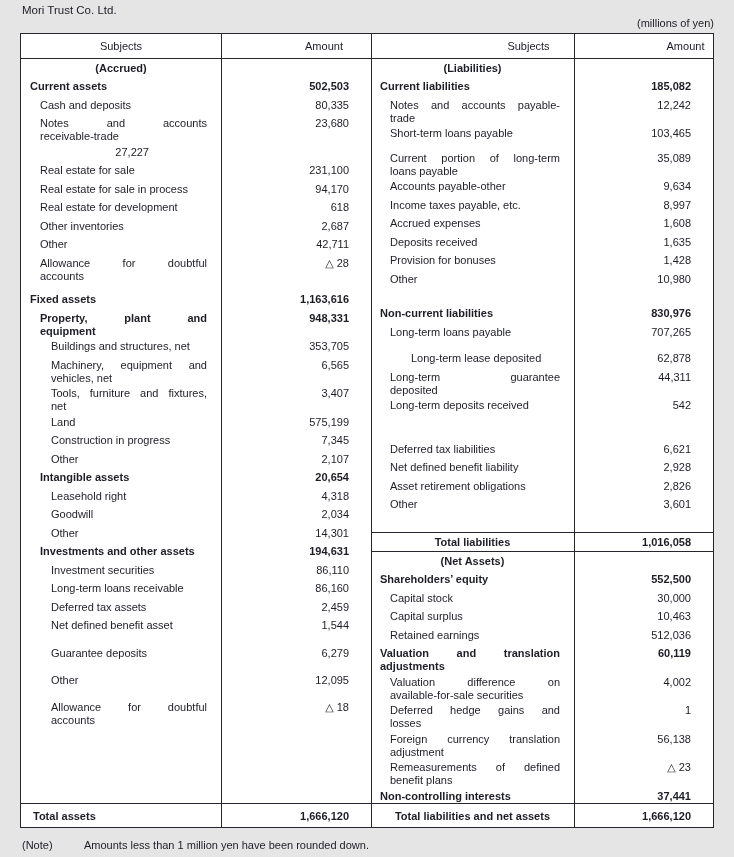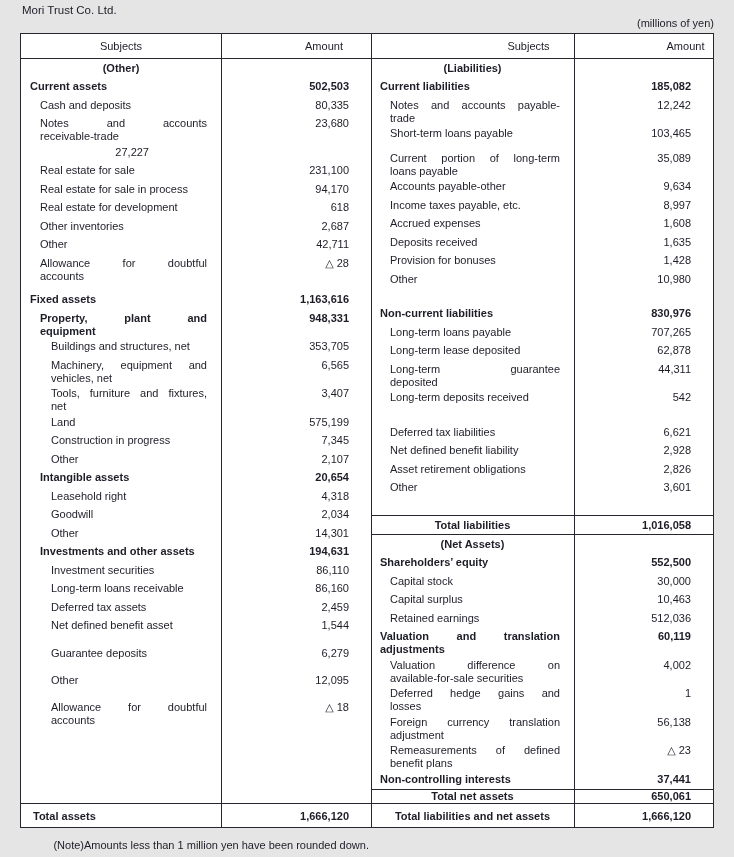--- a/index.html
+++ b/index.html
@@ -56,21 +56,21 @@
 
   .tfoot{display:flex;height:23px;flex:0 0 auto;align-items:center;
          border-top:1.6px solid #26262e;font-size:11px;font-weight:700;}
   .tfoot .cell{box-sizing:border-box;}
   .tfoot .lbl-assets{width:200px;padding-left:12px;}
   .tfoot .amt-assets{width:150px;text-align:right;padding-right:22px;}
   .tfoot .lbl-liab{width:203px;text-align:center;}
   .tfoot .amt-liab{flex:1;text-align:right;padding-right:22px;}
 
   .note{position:absolute;left:22px;top:839px;font-size:11px;display:flex;}
-  .note .note-label{width:62px;text-align:right;}
+  .note .note-label{width:62px;}
 </style>
 </head>
 <body>
 
 <div class="page">
   <div class="title">Mori Trust Co. Ltd.</div>
   <div class="unit">(millions of yen)</div>
 
   <div class="bs">
     <div class="vline v1"></div>
@@ -82,21 +82,21 @@
       <div class="th w-amtL">Amount</div>
       <div class="th w-lblR">Subjects</div>
       <div class="th w-amtR">Amount</div>
     </div>
 
     <div class="tbody">
       <div class="half left">
         <div class="rows" id="rows-assets">
             <div class="row b c">
               <div class="lbl i0">
-                <div>(Other)</div>
+                <div>(Accrued)</div>
               </div>
               <div class="amt"></div>
             </div>
             <div class="row b">
               <div class="lbl i0">
                 <div>Current assets</div>
               </div>
               <div class="amt">502,503</div>
             </div>
             <div class="row">
@@ -354,40 +354,40 @@
                 <div>Non-current liabilities</div>
               </div>
               <div class="amt">830,976</div>
             </div>
             <div class="row">
               <div class="lbl i1">
                 <div>Long-term loans payable</div>
               </div>
               <div class="amt">707,265</div>
             </div>
-            <div class="row" style="">
+            <div class="row" style="margin-top: 8px; padding-left: 21px;">
               <div class="lbl i1">
                 <div>Long-term lease deposited</div>
               </div>
               <div class="amt">62,878</div>
             </div>
             <div class="row">
               <div class="lbl i1">
                 <div class="jl">Long-term guarantee</div>
                 <div>deposited</div>
               </div>
               <div class="amt">44,311</div>
             </div>
             <div class="row">
               <div class="lbl i1">
                 <div>Long-term deposits received</div>
               </div>
               <div class="amt">542</div>
             </div>
-            <div class="row" style="margin-top: 16px;">
+            <div class="row" style="margin-top: 25px;">
               <div class="lbl i1">
                 <div>Deferred tax liabilities</div>
               </div>
               <div class="amt">6,621</div>
             </div>
             <div class="row">
               <div class="lbl i1">
                 <div>Net defined benefit liability</div>
               </div>
               <div class="amt">2,928</div>

